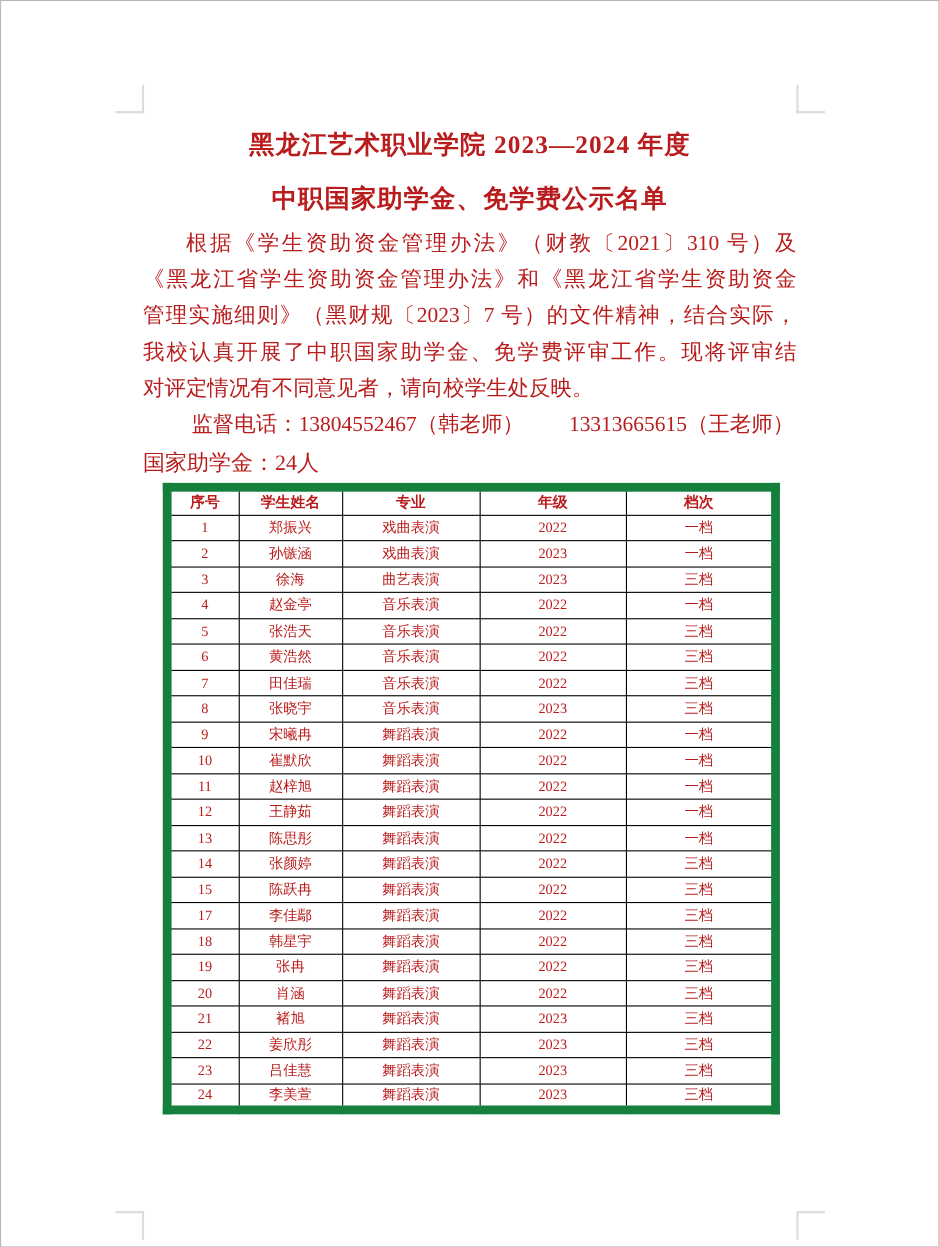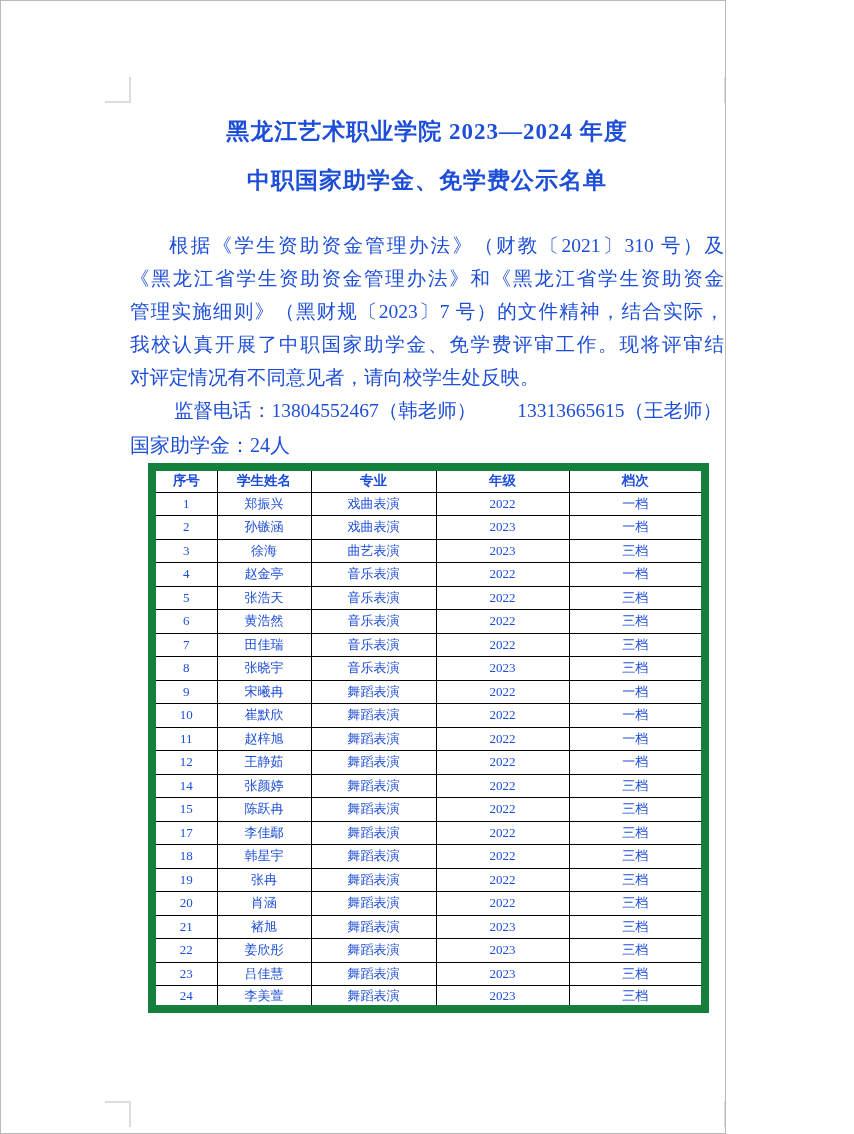--- a/index.html
+++ b/index.html
@@ -2,28 +2,28 @@
 <html><head>
 <meta charset="utf-8">
 <style>
   html, body {
     margin: 0;
     padding: 0;
     background: #ffffff;
   }
   .page {
     position: relative;
-    width: 726px;
+    width: 854px;
     height: 1134px;
     box-sizing: border-box;
     background: #ffffff;
     border: 1px solid #b9b9b9;
     overflow: hidden;
     font-family: "Liberation Serif", "DejaVu Serif", serif;
-    color: #1d4ed8;
+    color: #b91c1c;
   }
   
   .mark {
     position: absolute;
     width: 26px;
     height: 26px;
     box-sizing: border-box;
   }
   .mark.tl { left: 104px; top: 76px;  border-right: 2px solid #dcdcdc; border-bottom: 2px solid #dcdcdc; }
   .mark.tr { left: 723px; top: 76px;  border-left: 2px solid #dcdcdc;  border-bottom: 2px solid #dcdcdc; }
@@ -38,21 +38,21 @@
   }
   .doc-title {
     margin-top: 6px;
     text-align: center;
     font-weight: bold;
     font-size: 23px;
     line-height: 49px;
     letter-spacing: 1px;
   }
   .body-text {
-    margin-top: 24px;
+    margin-top: 0;
     font-size: 19.5px;
     line-height: 33px;
   }
   .para-line {
     text-align: justify;
     text-align-last: justify;
   }
   .para-line:first-child { text-indent: 2em; }
   .para-line:last-child  { text-align-last: left; }
   .supervision-line {
@@ -214,20 +214,27 @@
             <td>一档</td>
           </tr>
           <tr>
             <td>12</td>
             <td>王静茹</td>
             <td>舞蹈表演</td>
             <td>2022</td>
             <td>一档</td>
           </tr>
           <tr>
+            <td>13</td>
+            <td>陈思彤</td>
+            <td>舞蹈表演</td>
+            <td>2022</td>
+            <td>一档</td>
+          </tr>
+          <tr>
             <td>14</td>
             <td>张颜婷</td>
             <td>舞蹈表演</td>
             <td>2022</td>
             <td>三档</td>
           </tr>
           <tr>
             <td>15</td>
             <td>陈跃冉</td>
             <td>舞蹈表演</td>

